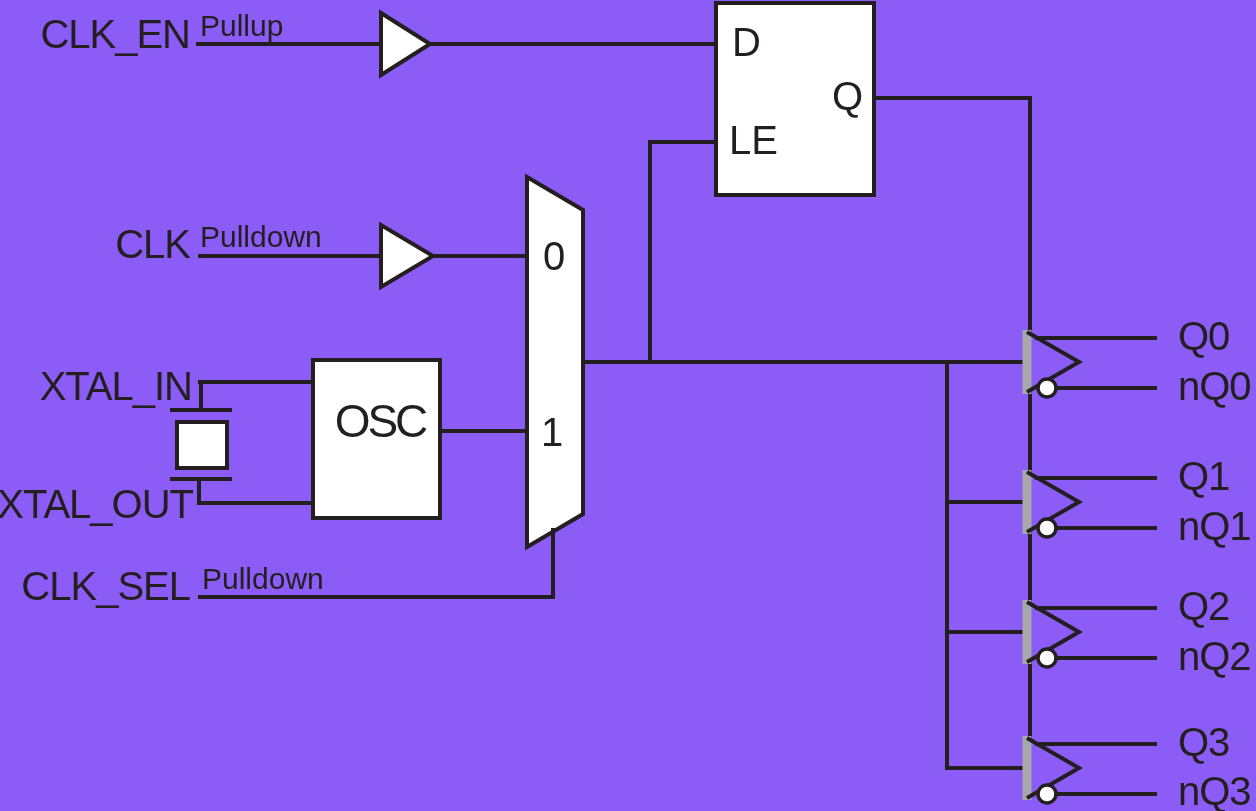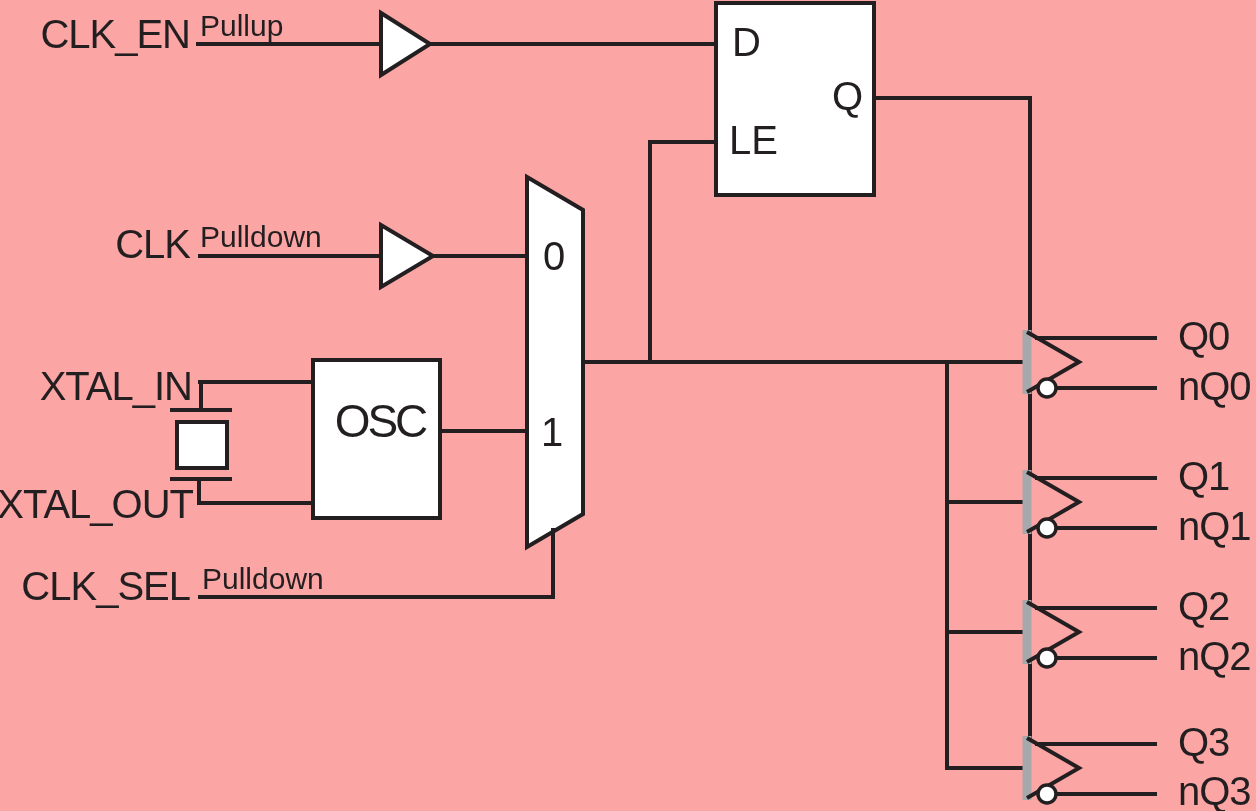--- a/index.html
+++ b/index.html
@@ -4,21 +4,21 @@
 <style>
   html, body {
     margin: 0;
     padding: 0;
     background: #ffffff;
   }
   .stage {
     position: relative;
     width: 1256px;
     height: 811px;
-    background: #fca5a5;
+    background: #8b5cf6;
     overflow: hidden;
   }
   svg { display: block; }
   .wire {
     stroke: #231f20;
     stroke-width: 4;
     fill: none;
     stroke-linecap: square;
     stroke-linejoin: miter;
   }

